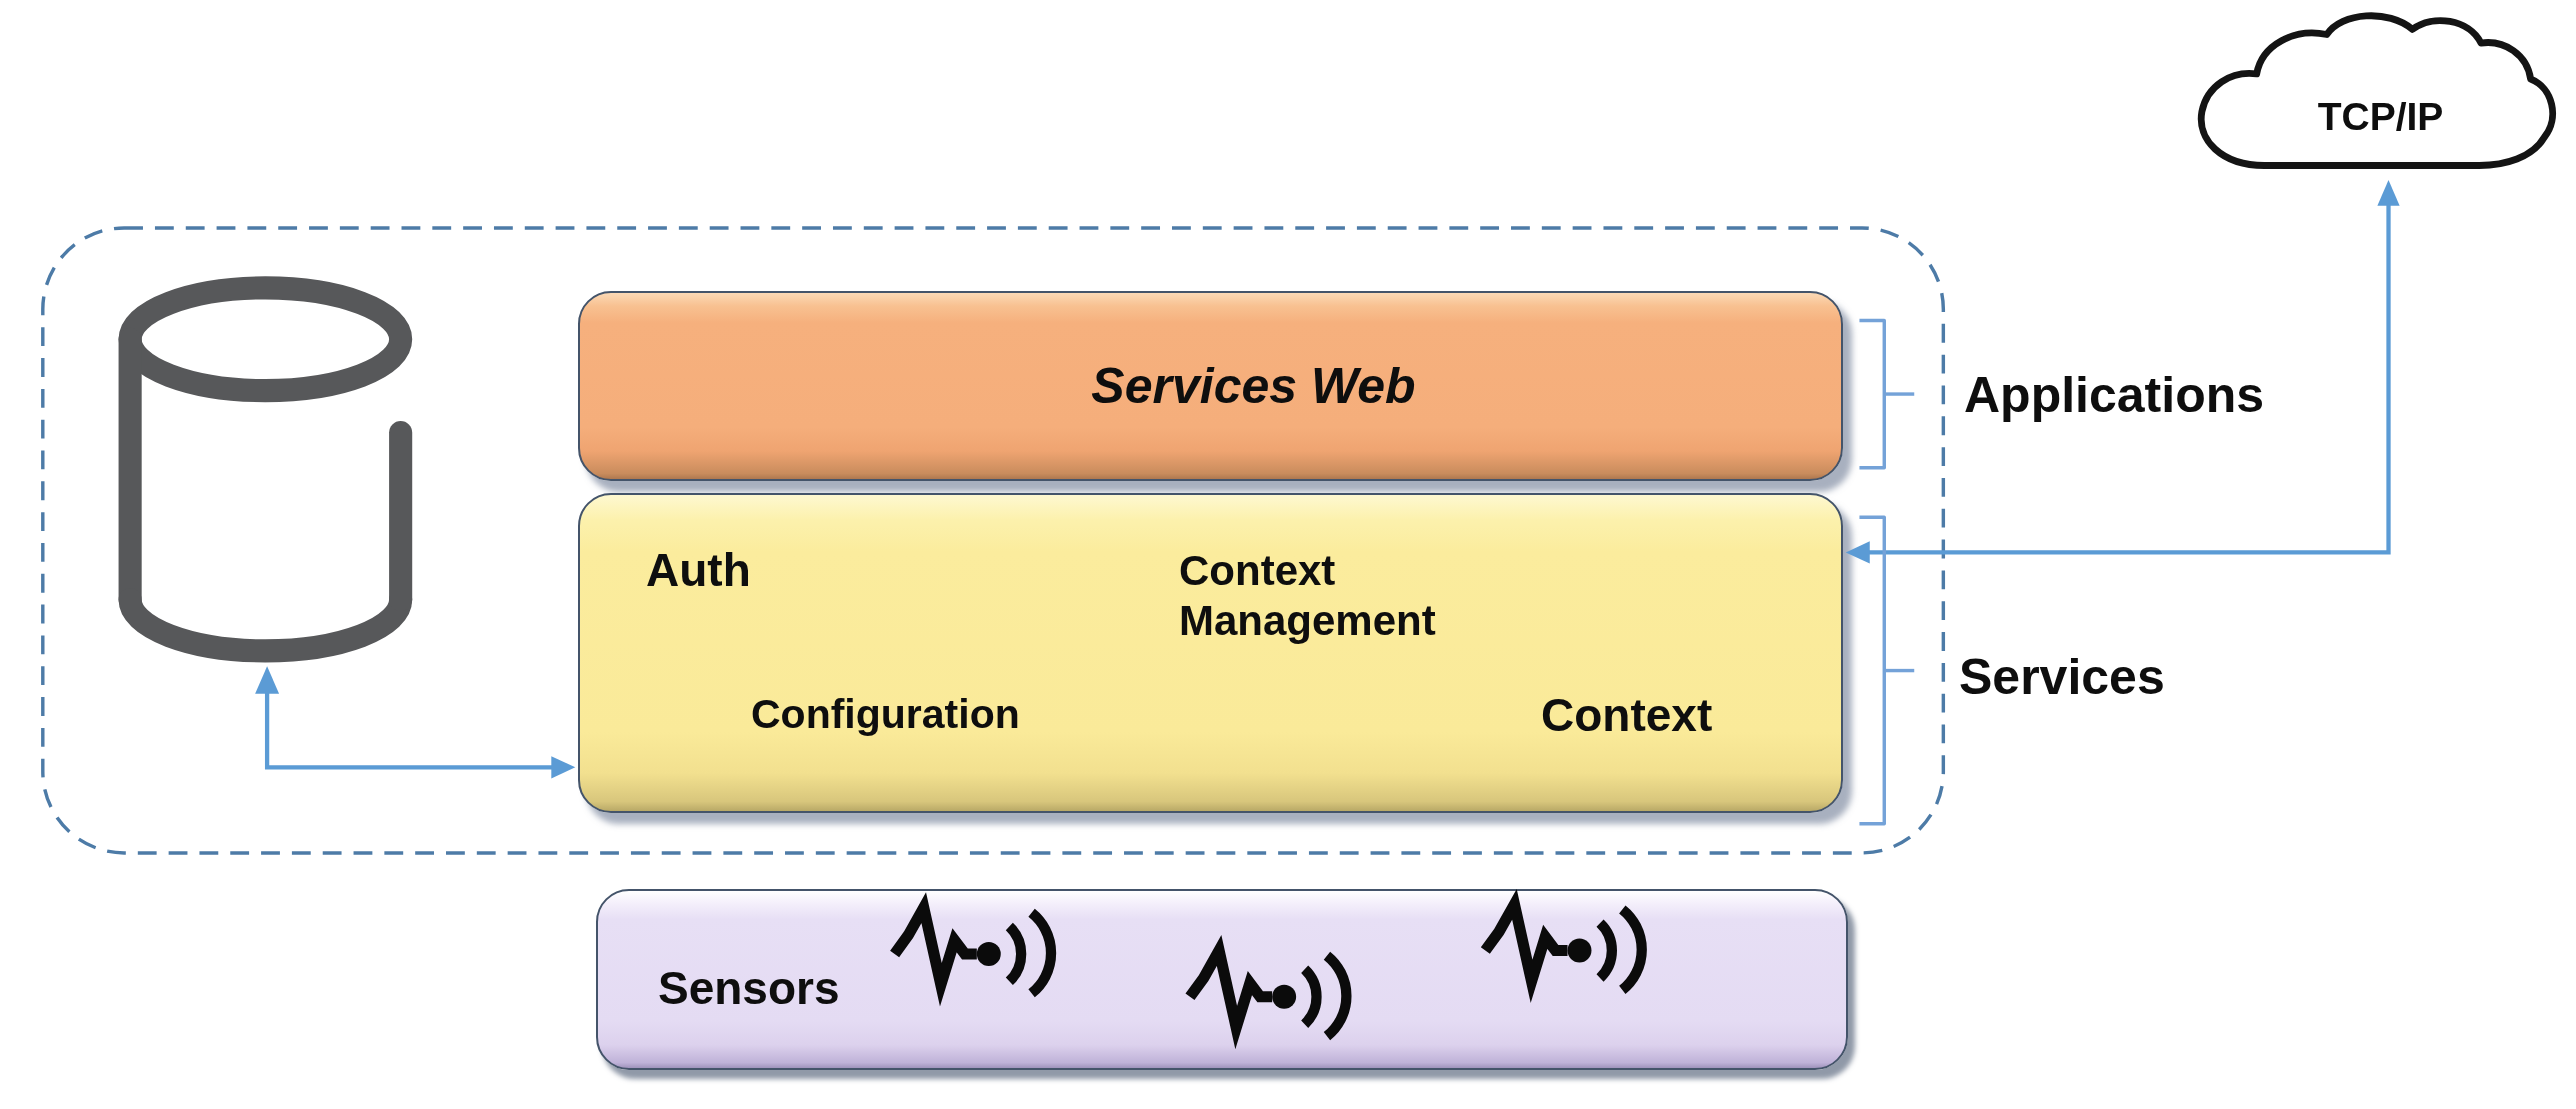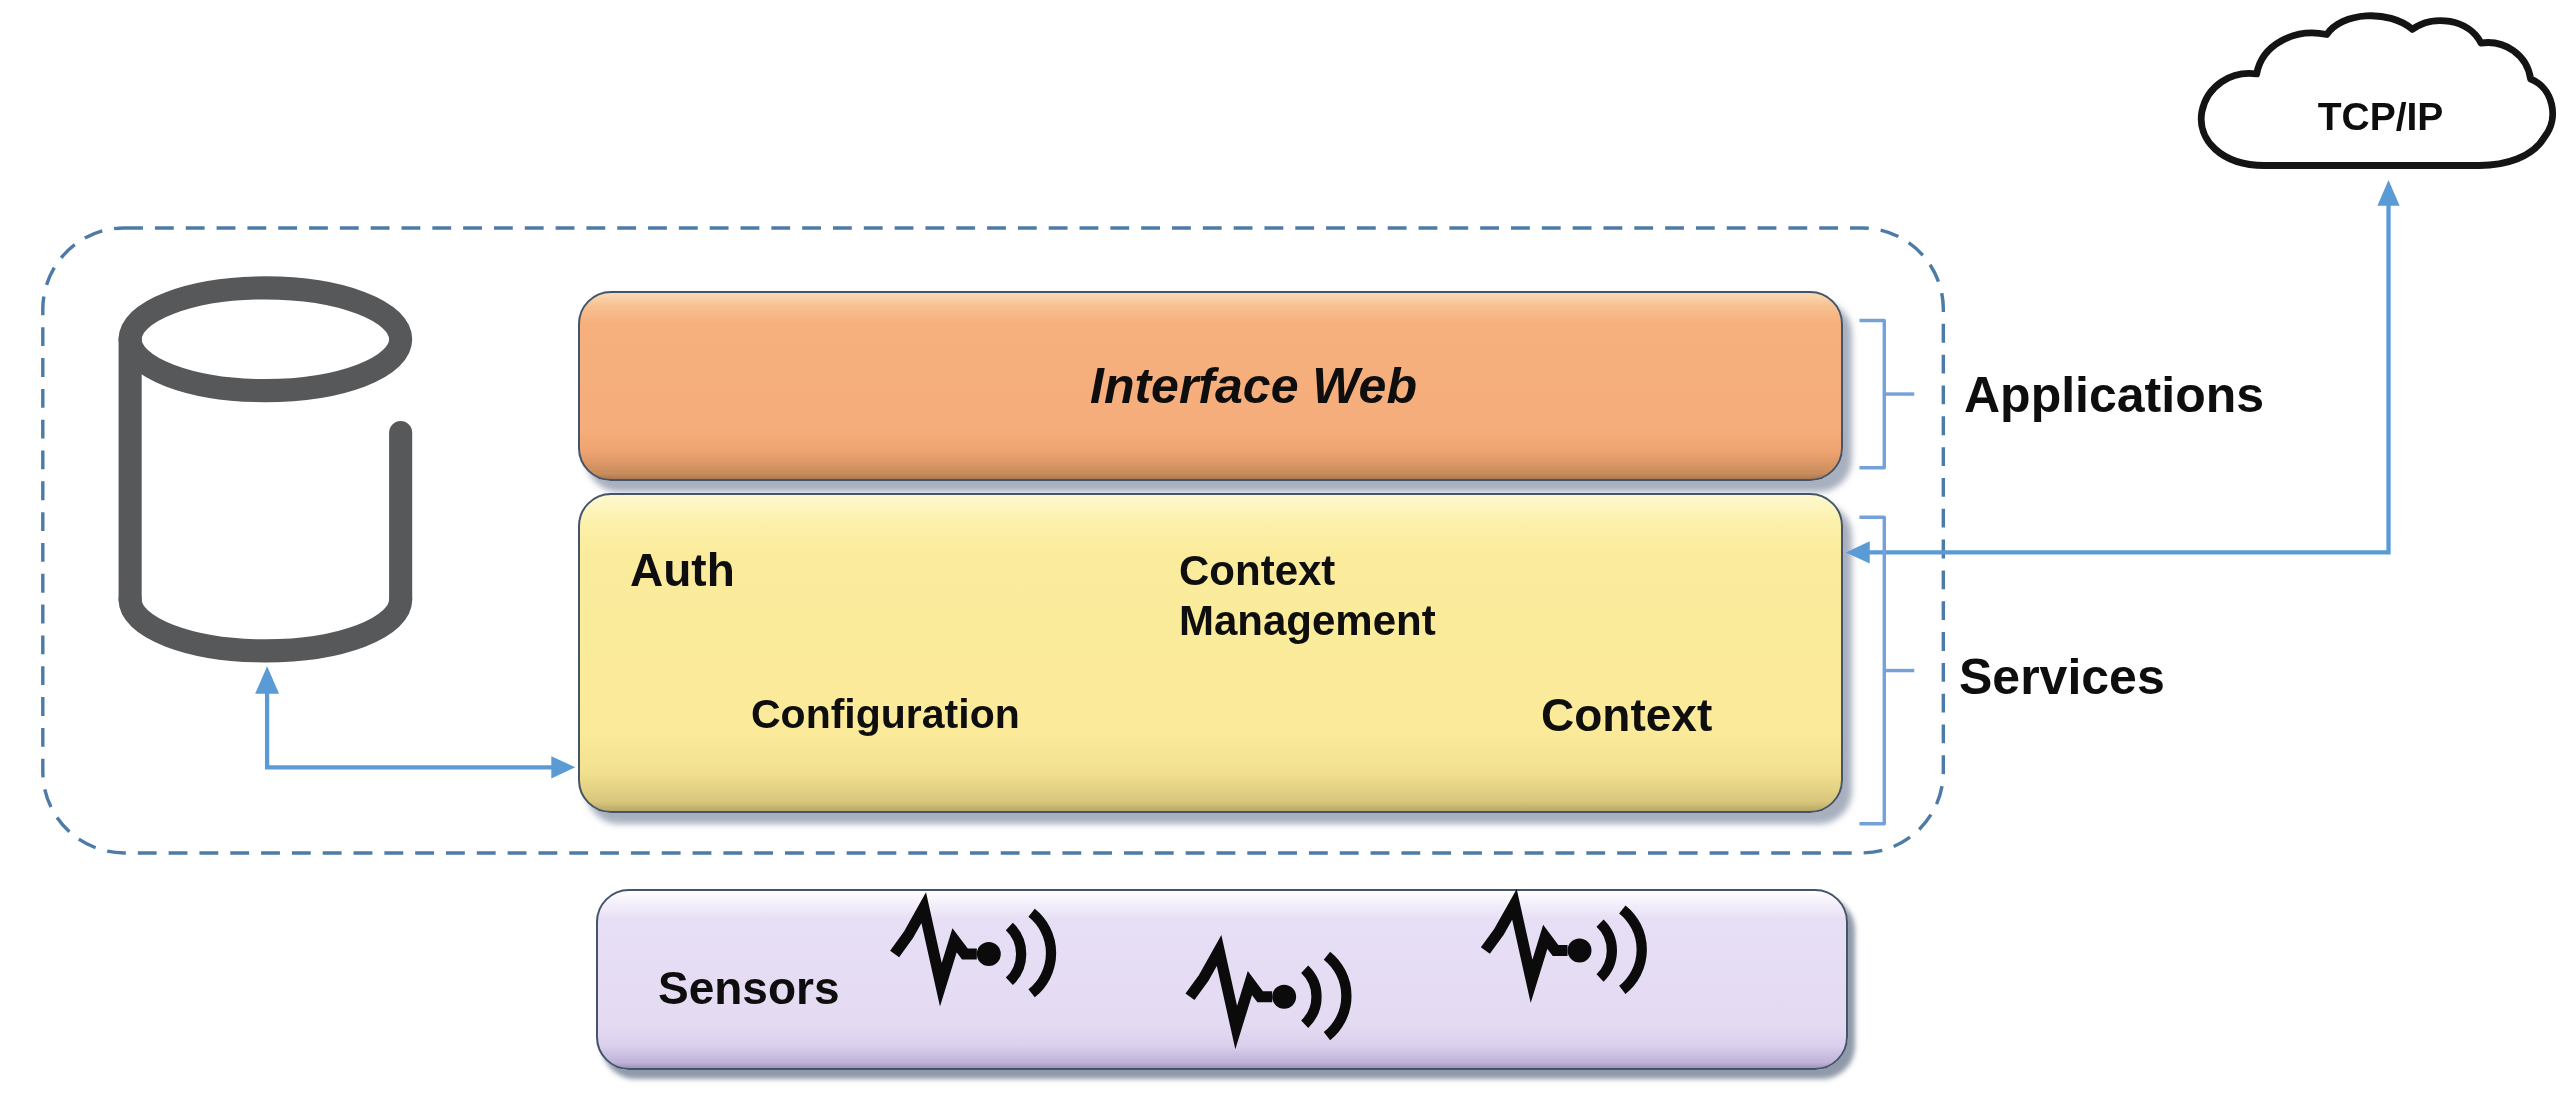--- a/index.html
+++ b/index.html
@@ -29,41 +29,41 @@
   .diagram-text{
     position:absolute;color:#0e0e0e;font-weight:700;
     white-space:pre-line;line-height:1.18;
   }
   .center-label{
     position:absolute;left:0;top:0;width:100%;height:100%;
     display:flex;align-items:center;justify-content:center;
     transform:translateX(43px);
     font-size:50px;font-weight:700;font-style:italic;color:#0e0e0e;
   }
-  .lbl-auth{left:50px;top:48px;font-size:46px;}
+  .lbl-auth{left:66px;top:48px;font-size:46px;}
   .lbl-context{left:599px;top:51px;width:360px;font-size:42px;}
   .lbl-config{left:171px;top:195px;font-size:41px;}
   .lbl-events{left:961px;top:193px;font-size:46px;}
   .lbl-sensors{left:60px;top:70px;font-size:46px;}
   .outside-label{z-index:4;font-size:50px;}
   .lbl-applications{left:1964px;top:366px;}
   .lbl-services{left:1959px;top:648px;}
   .lbl-tcpip{left:2269px;top:94px;width:223px;text-align:center;font-size:39px;z-index:5;}
 </style>
 </head>
 <body>
 
 <div class="canvas">
 
   <svg class="layer underlay" width="2576" height="1110" viewBox="0 0 3009 1296">
     <rect x="50" y="266" width="2220" height="730" rx="95" ry="95" fill="none" stroke="#4D7BA7" stroke-width="4" stroke-dasharray="22 14"></rect>
   </svg>
 
   <div class="box box-orange">
-    <div class="center-label">Interface Web</div>
+    <div class="center-label">Services Web</div>
   </div>
 
   <div class="box box-yellow">
     <div class="diagram-text lbl-auth">Auth</div>
     <div class="diagram-text lbl-context">Context Management</div>
     <div class="diagram-text lbl-config">Configuration</div>
     <div class="diagram-text lbl-events">Context</div>
   </div>
 
   <div class="box box-purple">

